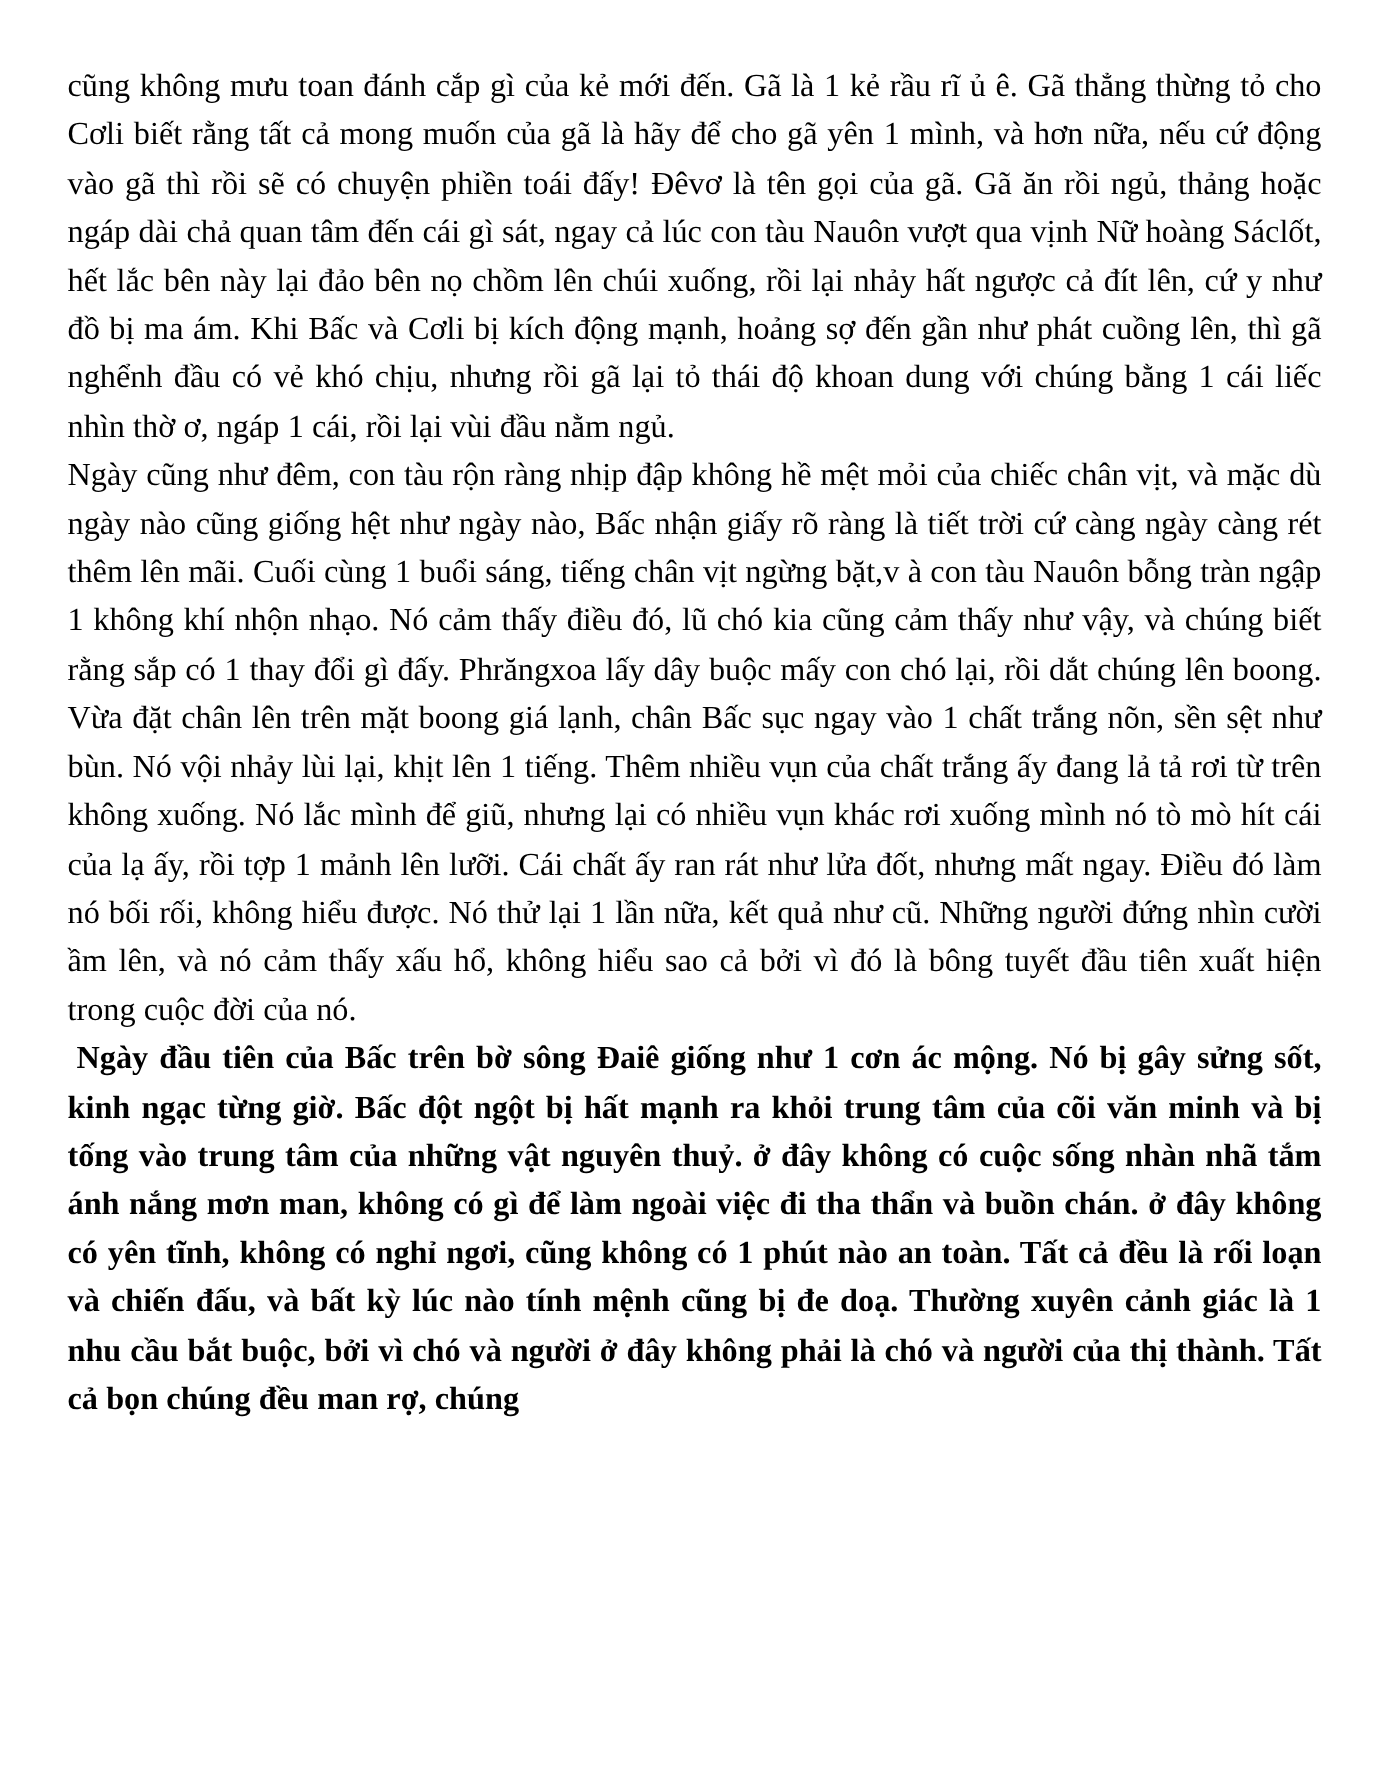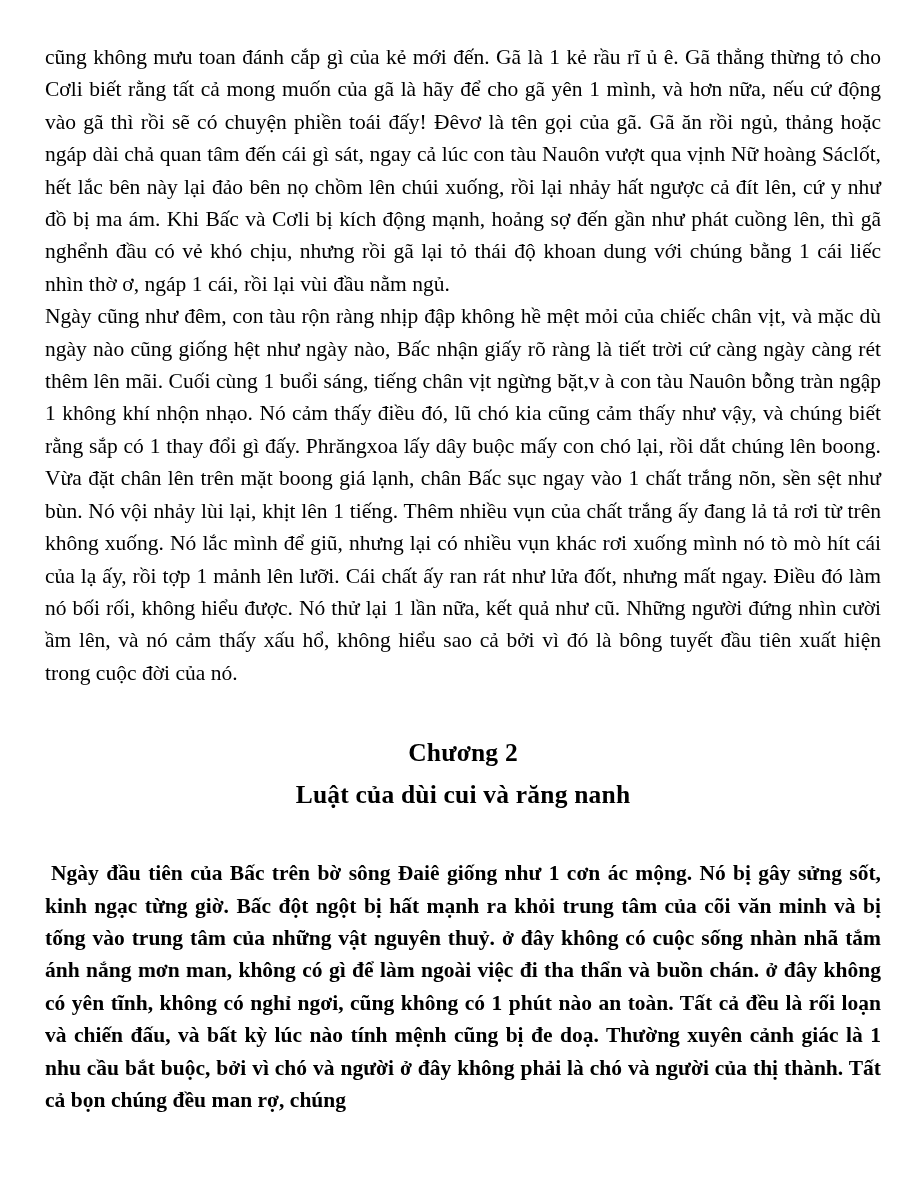--- a/index.html
+++ b/index.html
@@ -65,21 +65,17 @@
 </head>
 <body>
 
 <div class="page">
   <div class="content">
 
     <p class="body-text">cũng không mưu toan đánh cắp gì của kẻ mới đến. Gã là 1 kẻ rầu rĩ ủ ê. Gã thẳng thừng tỏ cho Cơli biết rằng tất cả mong muốn của gã là hãy để cho gã yên 1 mình, và hơn nữa, nếu cứ động vào gã thì rồi sẽ có chuyện phiền toái đấy! Đêvơ là tên gọi của gã. Gã ăn rồi ngủ, thảng hoặc ngáp dài chả quan tâm đến cái gì sát, ngay cả lúc con tàu Nauôn vượt qua vịnh Nữ hoàng Sáclốt, hết lắc bên này lại đảo bên nọ chồm lên chúi xuống, rồi lại nhảy hất ngược cả đít lên, cứ y như đồ bị ma ám. Khi Bấc và Cơli bị kích động mạnh, hoảng sợ đến gần như phát cuồng lên, thì gã nghểnh đầu có vẻ khó chịu, nhưng rồi gã lại tỏ thái độ khoan dung với chúng bằng 1 cái liếc nhìn thờ ơ, ngáp 1 cái, rồi lại vùi đầu nằm ngủ.</p>
 
     <p class="body-text">Ngày cũng như đêm, con tàu rộn ràng nhịp đập không hề mệt mỏi của chiếc chân vịt, và mặc dù ngày nào cũng giống hệt như ngày nào, Bấc nhận giấy rõ ràng là tiết trời cứ càng ngày càng rét thêm lên mãi. Cuối cùng 1 buổi sáng, tiếng chân vịt ngừng bặt,v à con tàu Nauôn bỗng tràn ngập 1 không khí nhộn nhạo. Nó cảm thấy điều đó, lũ chó kia cũng cảm thấy như vậy, và chúng biết rằng sắp có 1 thay đổi gì đấy. Phrăngxoa lấy dây buộc mấy con chó lại, rồi dắt chúng lên boong. Vừa đặt chân lên trên mặt boong giá lạnh, chân Bấc sục ngay vào 1 chất trắng nõn, sền sệt như bùn. Nó vội nhảy lùi lại, khịt lên 1 tiếng. Thêm nhiều vụn của chất trắng ấy đang lả tả rơi từ trên không xuống. Nó lắc mình để giũ, nhưng lại có nhiều vụn khác rơi xuống mình nó tò mò hít cái của lạ ấy, rồi tợp 1 mảnh lên lưỡi. Cái chất ấy ran rát như lửa đốt, nhưng mất ngay. Điều đó làm nó bối rối, không hiểu được. Nó thử lại 1 lần nữa, kết quả như cũ. Những người đứng nhìn cười ầm lên, và nó cảm thấy xấu hổ, không hiểu sao cả bởi vì đó là bông tuyết đầu tiên xuất hiện trong cuộc đời của nó.</p>
 
-    <div class="chapter-block">
-      <h1 class="chapter-number">Chương 2</h1>
-      <h2 class="chapter-title">Luật của dùi cui và răng nanh</h2>
-    </div>
 
     <p class="body-text indent-sm">Ngày đầu tiên của Bấc trên bờ sông Đaiê giống như 1 cơn ác mộng. Nó bị gây sửng sốt, kinh ngạc từng giờ. Bấc đột ngột bị hất mạnh ra khỏi trung tâm của cõi văn minh và bị tống vào trung tâm của những vật nguyên thuỷ. ở đây không có cuộc sống nhàn nhã tắm ánh nắng mơn man, không có gì để làm ngoài việc đi tha thẩn và buồn chán. ở đây không có yên tĩnh, không có nghỉ ngơi, cũng không có 1 phút nào an toàn. Tất cả đều là rối loạn và chiến đấu, và bất kỳ lúc nào tính mệnh cũng bị đe doạ. Thường xuyên cảnh giác là 1 nhu cầu bắt buộc, bởi vì chó và người ở đây không phải là chó và người của thị thành. Tất cả bọn chúng đều man rợ, chúng</p>
 
   </div>
 </div>
 
 </body></html>

